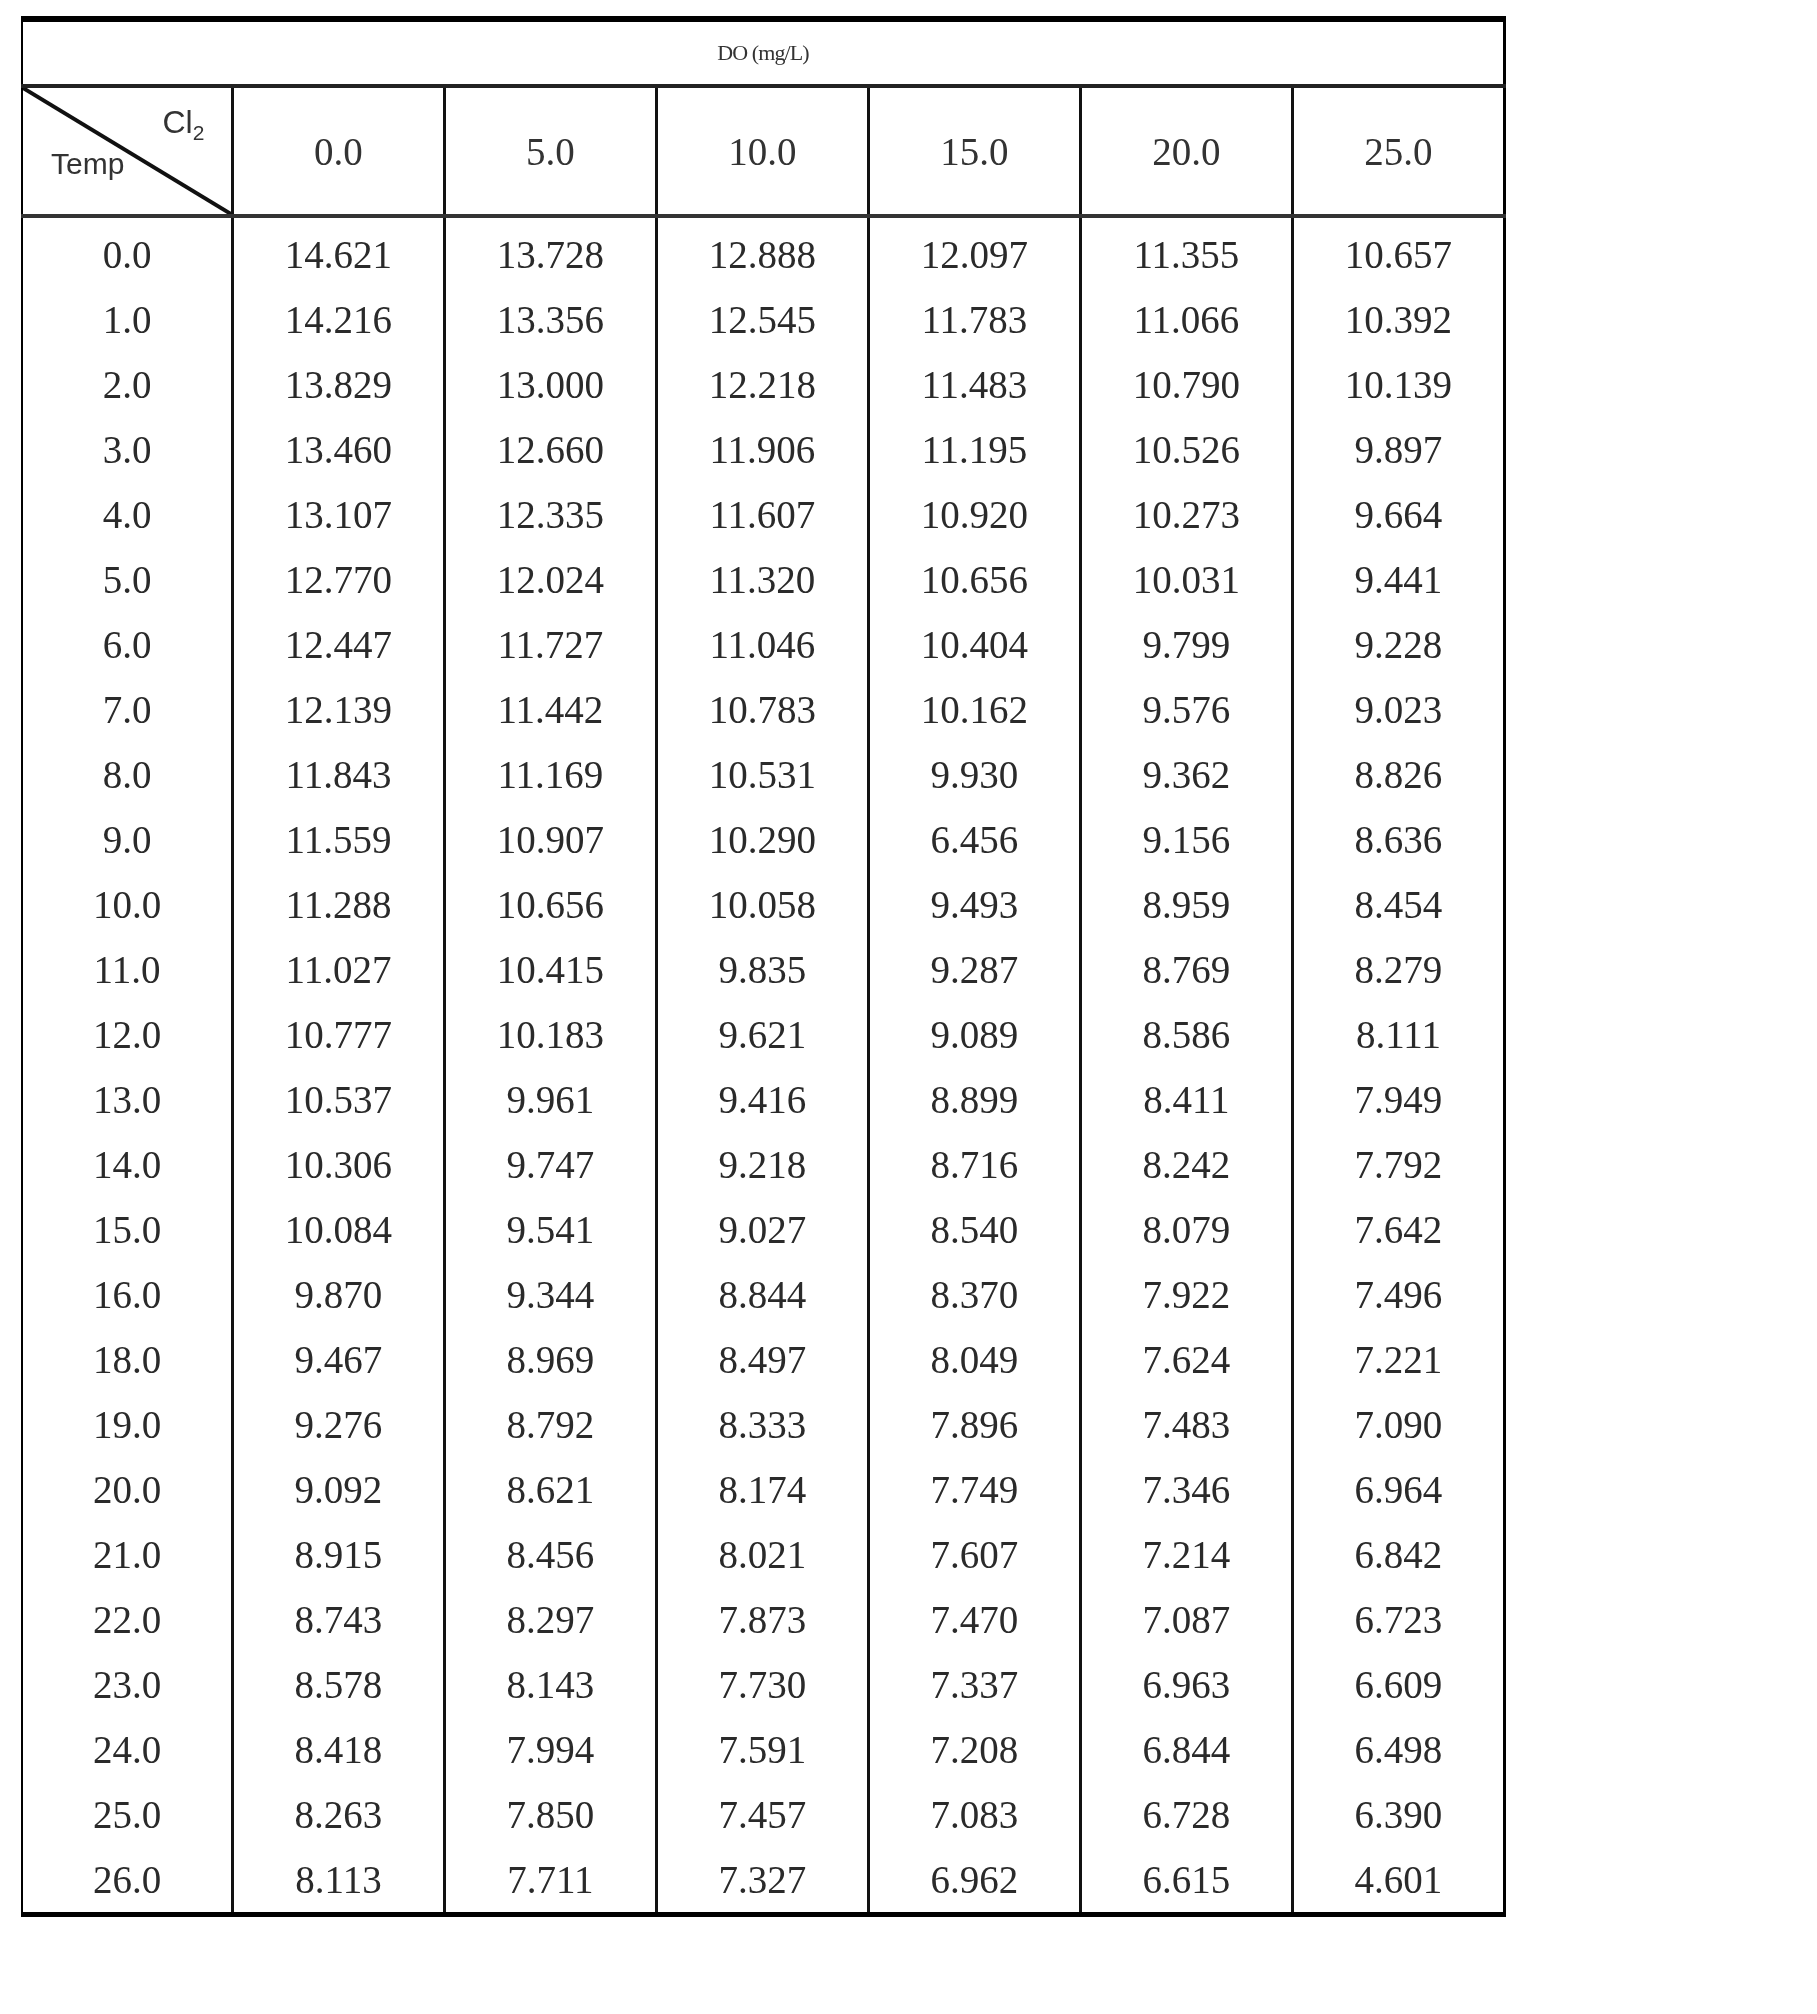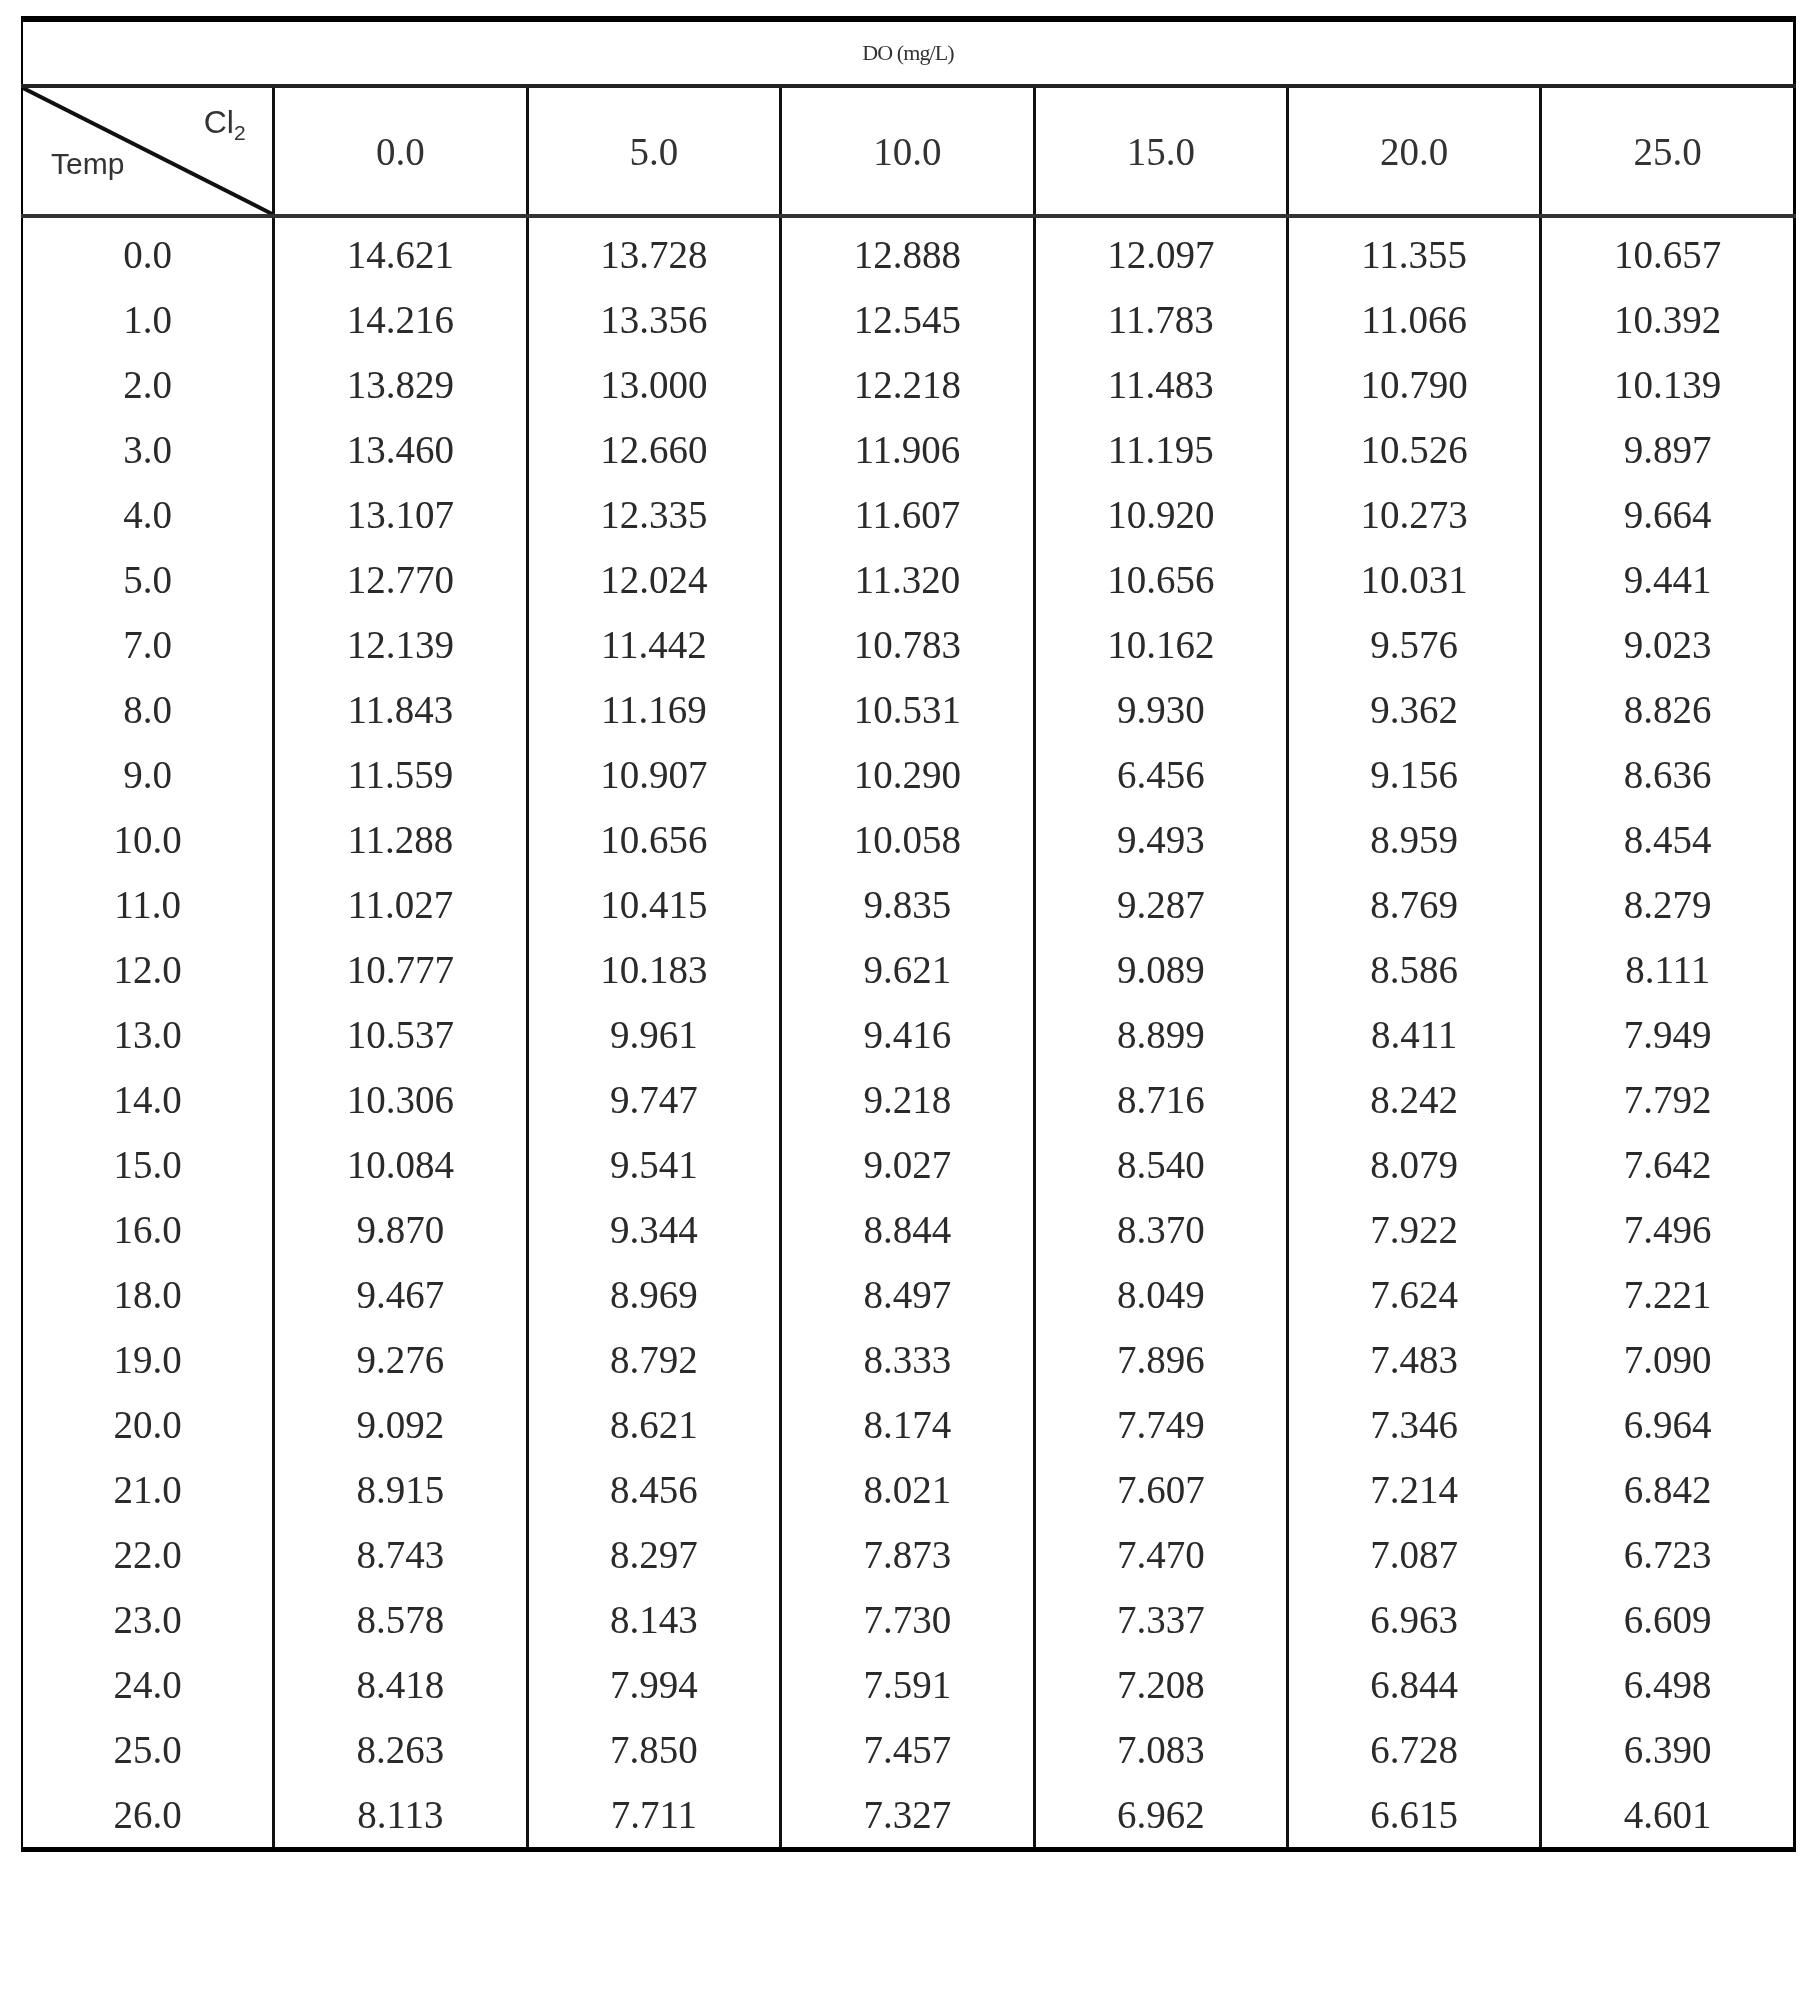--- a/index.html
+++ b/index.html
@@ -12,21 +12,21 @@
       height: 2014px;
       position: relative;
       overflow: hidden;
       font-family: "Liberation Serif", "DejaVu Serif", serif;
       color: #222222;
     }
     .table-wrap {
       position: absolute;
       left: 21px;
       top: 16px;
-      width: 1775px;
+      width: 1485px;
     }
     table.do-table {
       width: 100%;
       border-collapse: collapse;
       table-layout: fixed;
       border-top: 6.2px solid #000;
       border-left: 2.7px solid #000;
       border-right: 3.5px solid #000;
       border-bottom: 5.3px solid #000;
     }
@@ -181,20 +181,29 @@
         <tr>
           <td class="temp-cell">5.0</td>
           <td>12.770</td>
           <td>12.024</td>
           <td>11.320</td>
           <td>10.656</td>
           <td>10.031</td>
           <td>9.441</td>
         </tr>
         <tr>
+          <td class="temp-cell">6.0</td>
+          <td>12.447</td>
+          <td>11.727</td>
+          <td>11.046</td>
+          <td>10.404</td>
+          <td>9.799</td>
+          <td>9.228</td>
+        </tr>
+        <tr>
           <td class="temp-cell">7.0</td>
           <td>12.139</td>
           <td>11.442</td>
           <td>10.783</td>
           <td>10.162</td>
           <td>9.576</td>
           <td>9.023</td>
         </tr>
         <tr>
           <td class="temp-cell">8.0</td>

